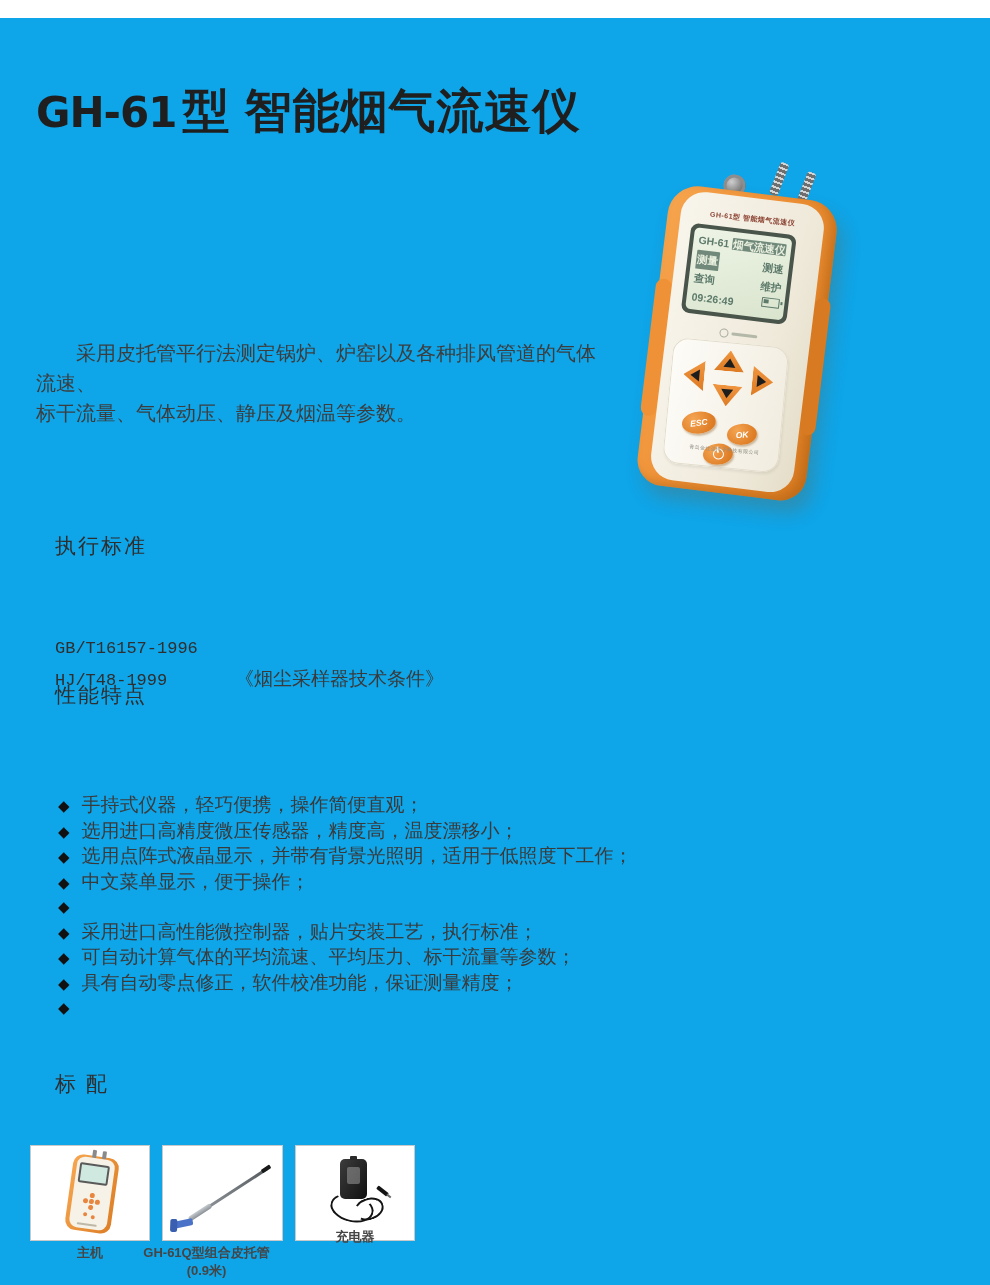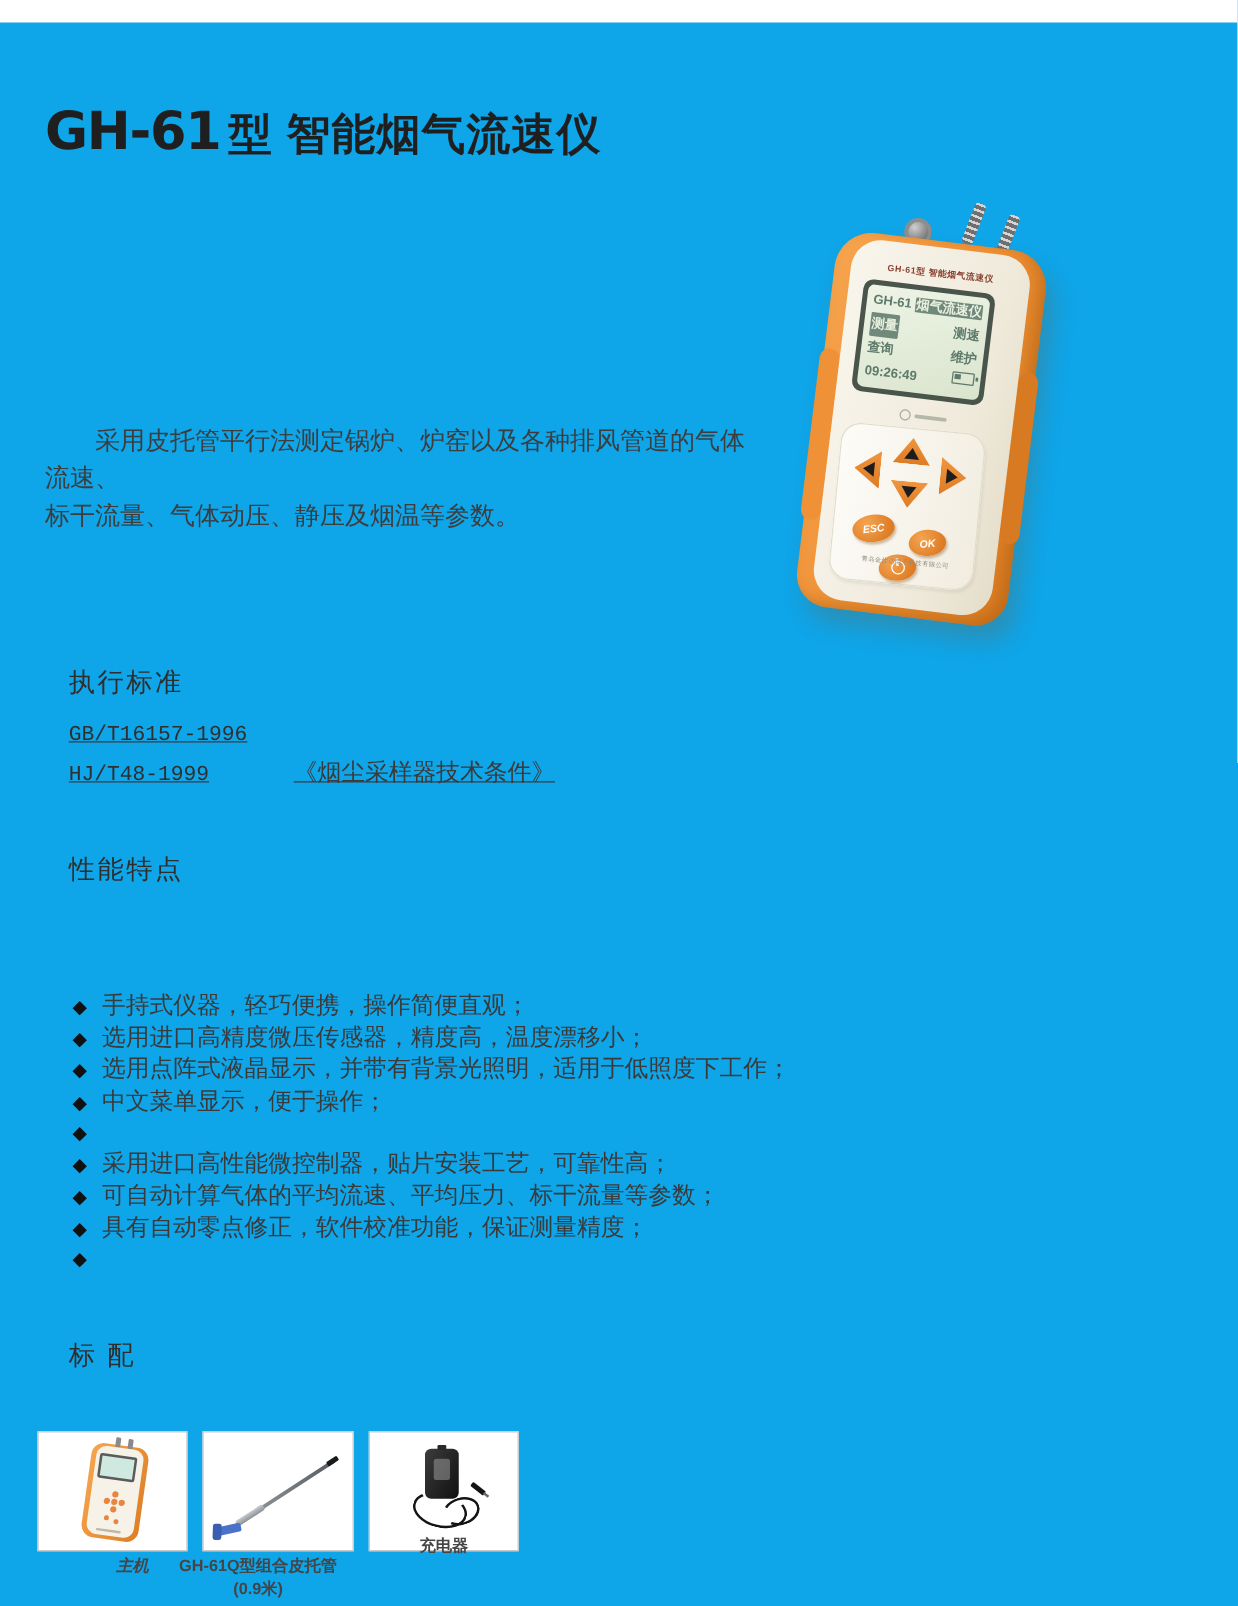--- a/index.html
+++ b/index.html
@@ -2,50 +2,50 @@
 <html><head>
 <meta charset="utf-8">
 <style>
   html,body{margin:0;padding:0;background:#ffffff;}
   .page{position:relative;width:990px;height:1285px;background:#0ea5e9;overflow:hidden;
         font-family:"Liberation Sans",sans-serif;color:#3a3a3a;margin-top:18px;}
 
   
   .title{position:absolute;left:36px;top:62px;display:flex;align-items:baseline;color:#1f1f1f;}
   .title .model{font-family:"DejaVu Sans",sans-serif;font-weight:900;font-size:42px;letter-spacing:-1px;}
-  .title .suffix{font-size:35px;font-weight:600;margin-left:6px;letter-spacing:1px;}
+  .title .suffix{font-size:47px;font-weight:600;margin-left:6px;letter-spacing:1px;}
 
   
   .intro{position:absolute;left:36px;top:320px;width:575px;font-size:20px;line-height:30px;color:#3d3d3d;}
   .intro .l1{text-indent:2em;}
 
   
   .sec-h{position:absolute;left:55px;font-size:21px;font-weight:400;color:#2e2e2e;letter-spacing:2px;}
   .sec-standards{top:514px;}
   .sec-features{top:663px;}
   .sec-accessories{top:1052px;}
 
   
-  .standards{position:absolute;left:55px;top:556px;text-decoration:underline;}
+  .standards{position:absolute;left:55px;top:616px;}
   .std-row{display:flex;align-items:baseline;line-height:30px;}
   .std-code{width:180px;font-family:"Liberation Mono",monospace;font-size:17px;color:#2f2f2f;}
   .std-name{font-size:19px;color:#3a3a3a;}
 
   
   .features{position:absolute;left:58px;top:775px;list-style:none;margin:0;padding:0;}
   .features li{display:flex;align-items:baseline;line-height:24.5px;font-size:19px;color:#3a3a3a;}
   .features .blt{font-size:15px;color:#111;margin-right:12px;flex:0 0 auto;}
 
   
   .acc-box{position:absolute;top:1127px;width:120px;height:96px;background:#fff;border:1px solid #c9c9c9;box-sizing:border-box;}
   .acc-box.b1{left:30px;}
   .acc-box.b2{left:162px;width:121px;}
   .acc-box.b3{left:295px;}
   .acc-cap{position:absolute;font-size:13px;font-weight:bold;color:#454545;text-align:center;line-height:18px;}
-  .cap1{left:46px;top:1226px;width:120px;font-style:italic;}
+  .cap1{left:30px;top:1226px;width:120px;}
   .cap2{left:134px;top:1226px;width:145px;}
   .cap3{left:295px;top:1210px;width:120px;}
 
   
   .device{position:absolute;left:655px;top:148px;width:200px;height:350px;}
   .dev-rotor{position:absolute;inset:0;transform:rotate(7deg);transform-origin:50% 40%;}
   .conn-round{position:absolute;left:54px;top:12px;width:22px;height:22px;border-radius:50%;
       background:radial-gradient(circle at 35% 35%,#cfcfcf,#6a6a6a 70%);box-shadow:inset 0 0 0 3px #8d8d8d;}
   .barb{position:absolute;width:9px;height:34px;border-radius:3px;
       background:repeating-linear-gradient(180deg,#d6d6d6 0 2px,#6f6f6f 2px 5px);transform:rotate(14deg);}
@@ -223,21 +223,21 @@
       </li>
     <li>
         <span class="blt">◆</span>
         <span>中文菜单显示，便于操作；</span>
       </li>
     <li>
         <span class="blt">◆</span>
       </li>
     <li>
         <span class="blt">◆</span>
-        <span>采用进口高性能微控制器，贴片安装工艺，可靠性高；</span>
+        <span>采用进口高性能微控制器，贴片安装工艺，执行标准；</span>
       </li>
     <li>
         <span class="blt">◆</span>
         <span>可自动计算气体的平均流速、平均压力、标干流量等参数；</span>
       </li>
     <li>
         <span class="blt">◆</span>
         <span>具有自动零点修正，软件校准功能，保证测量精度；</span>
       </li>
     <li>

